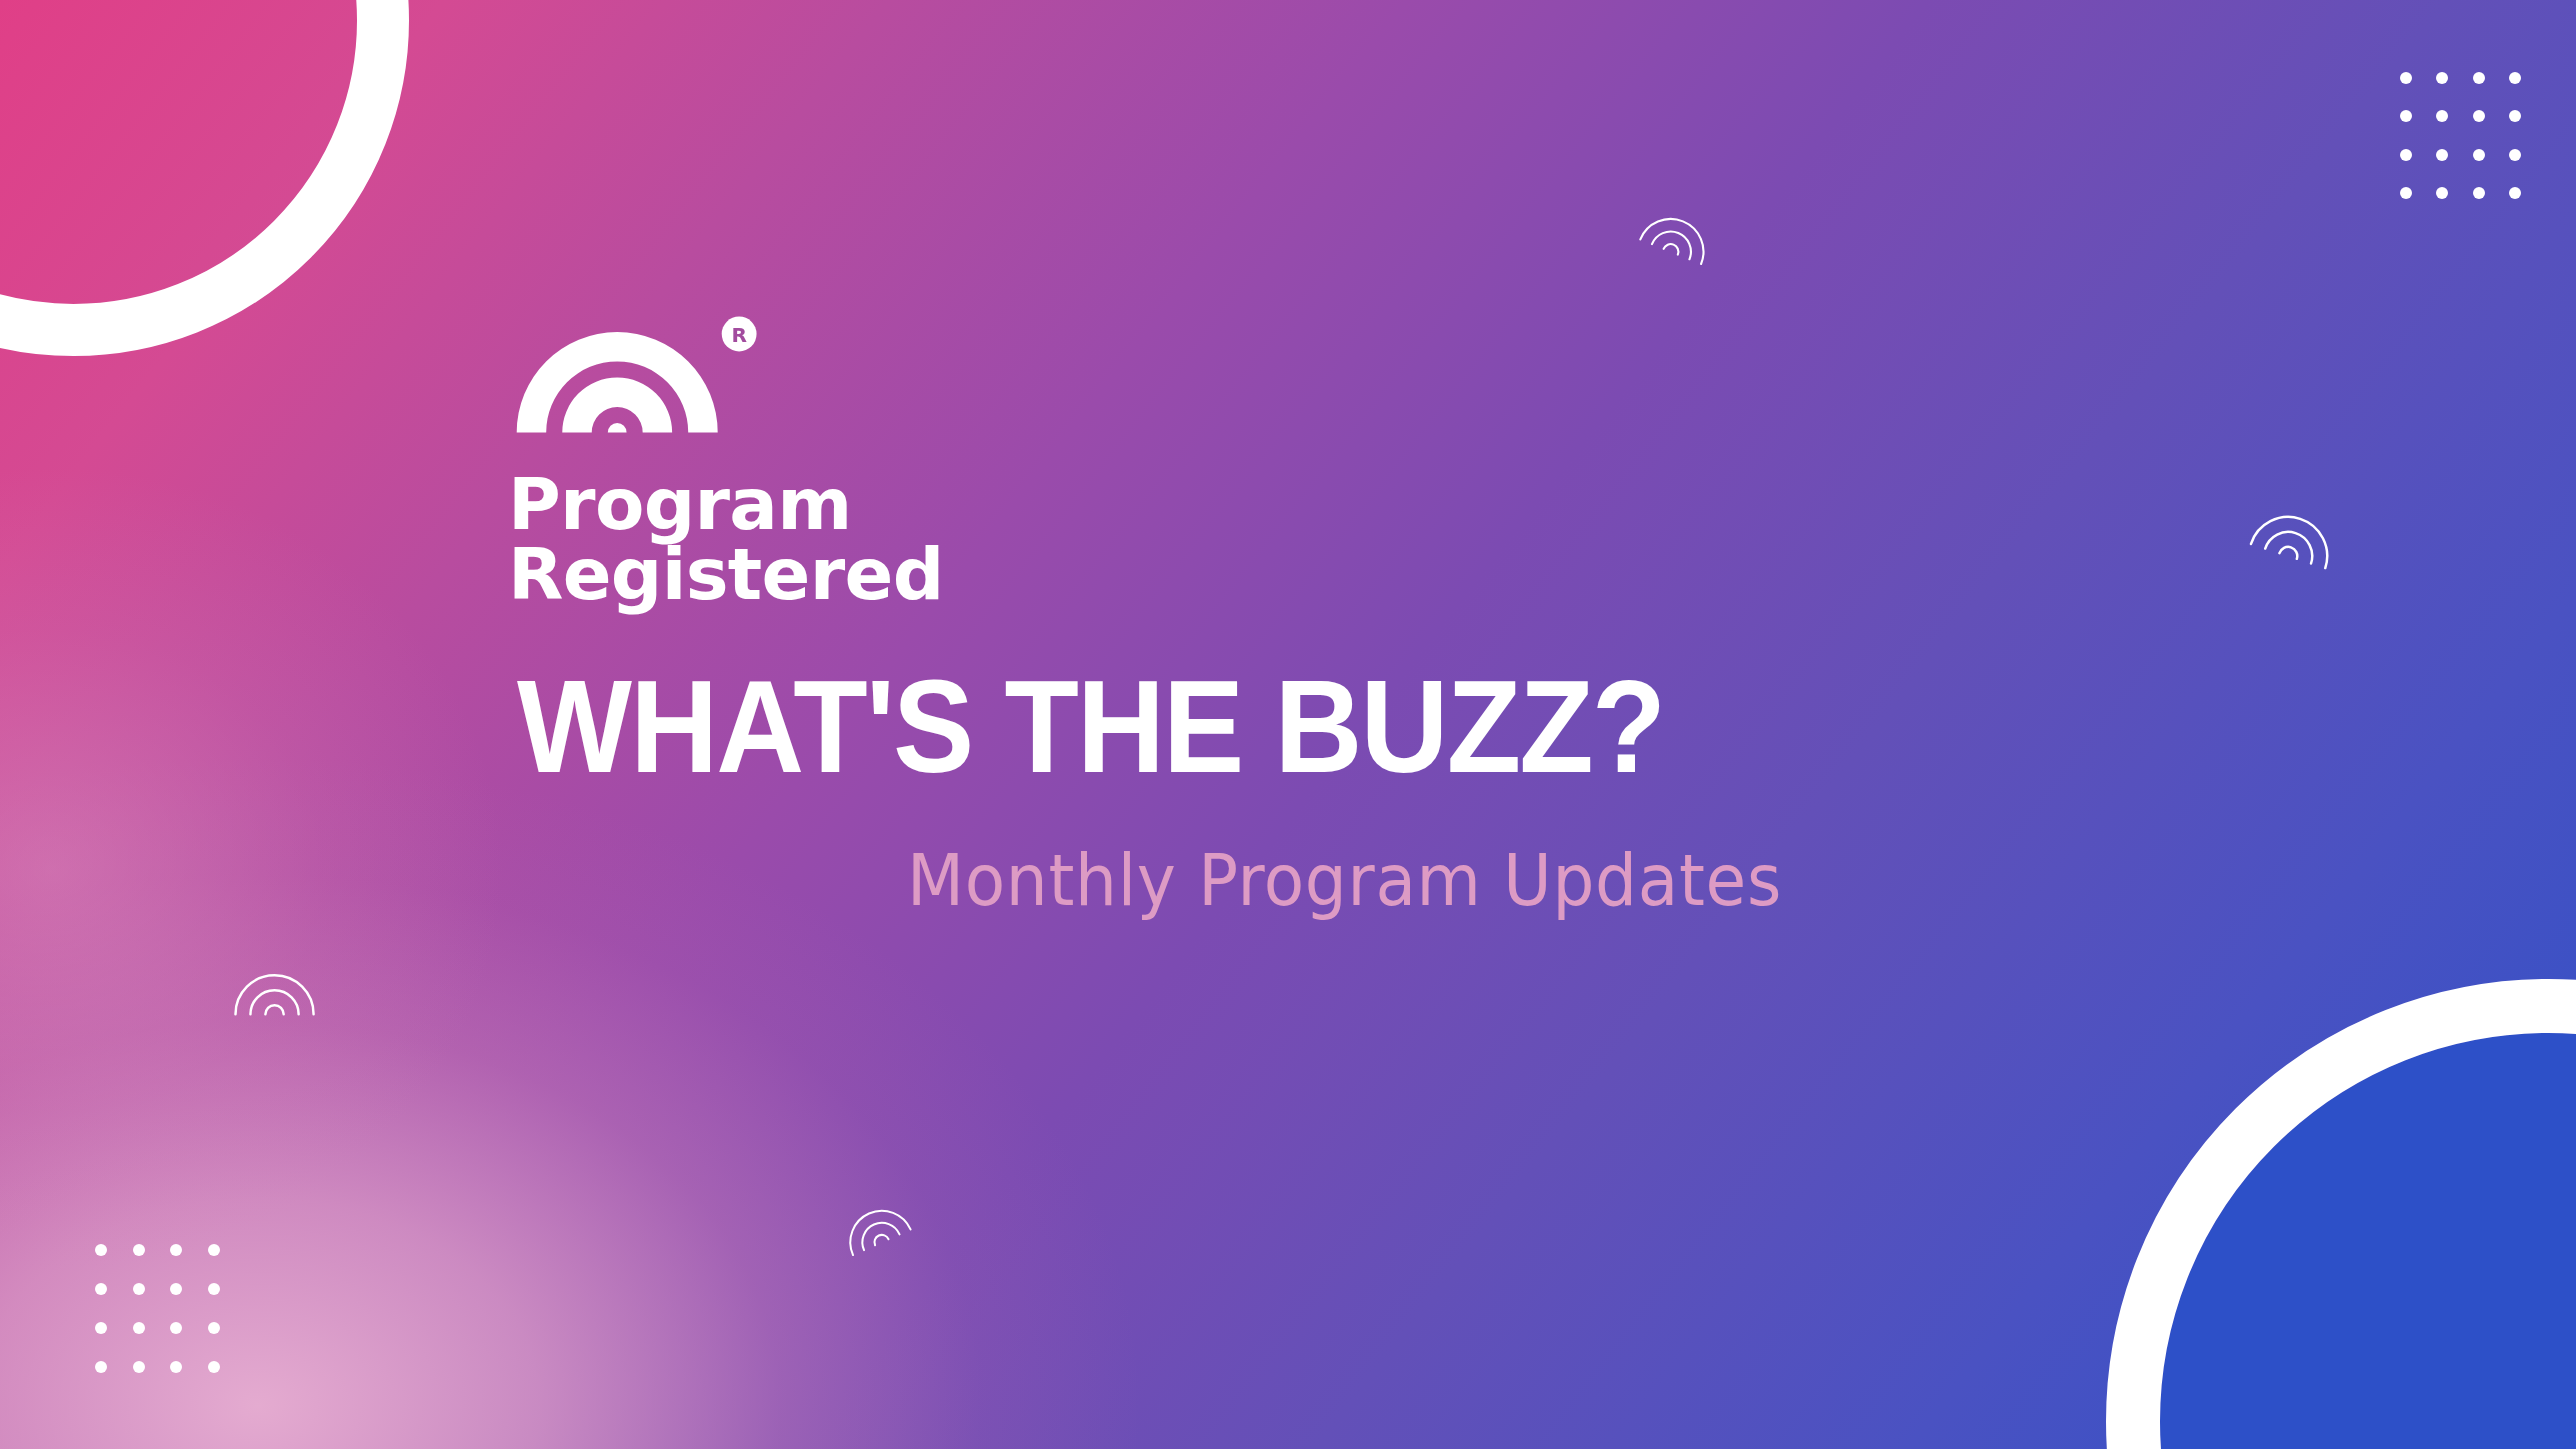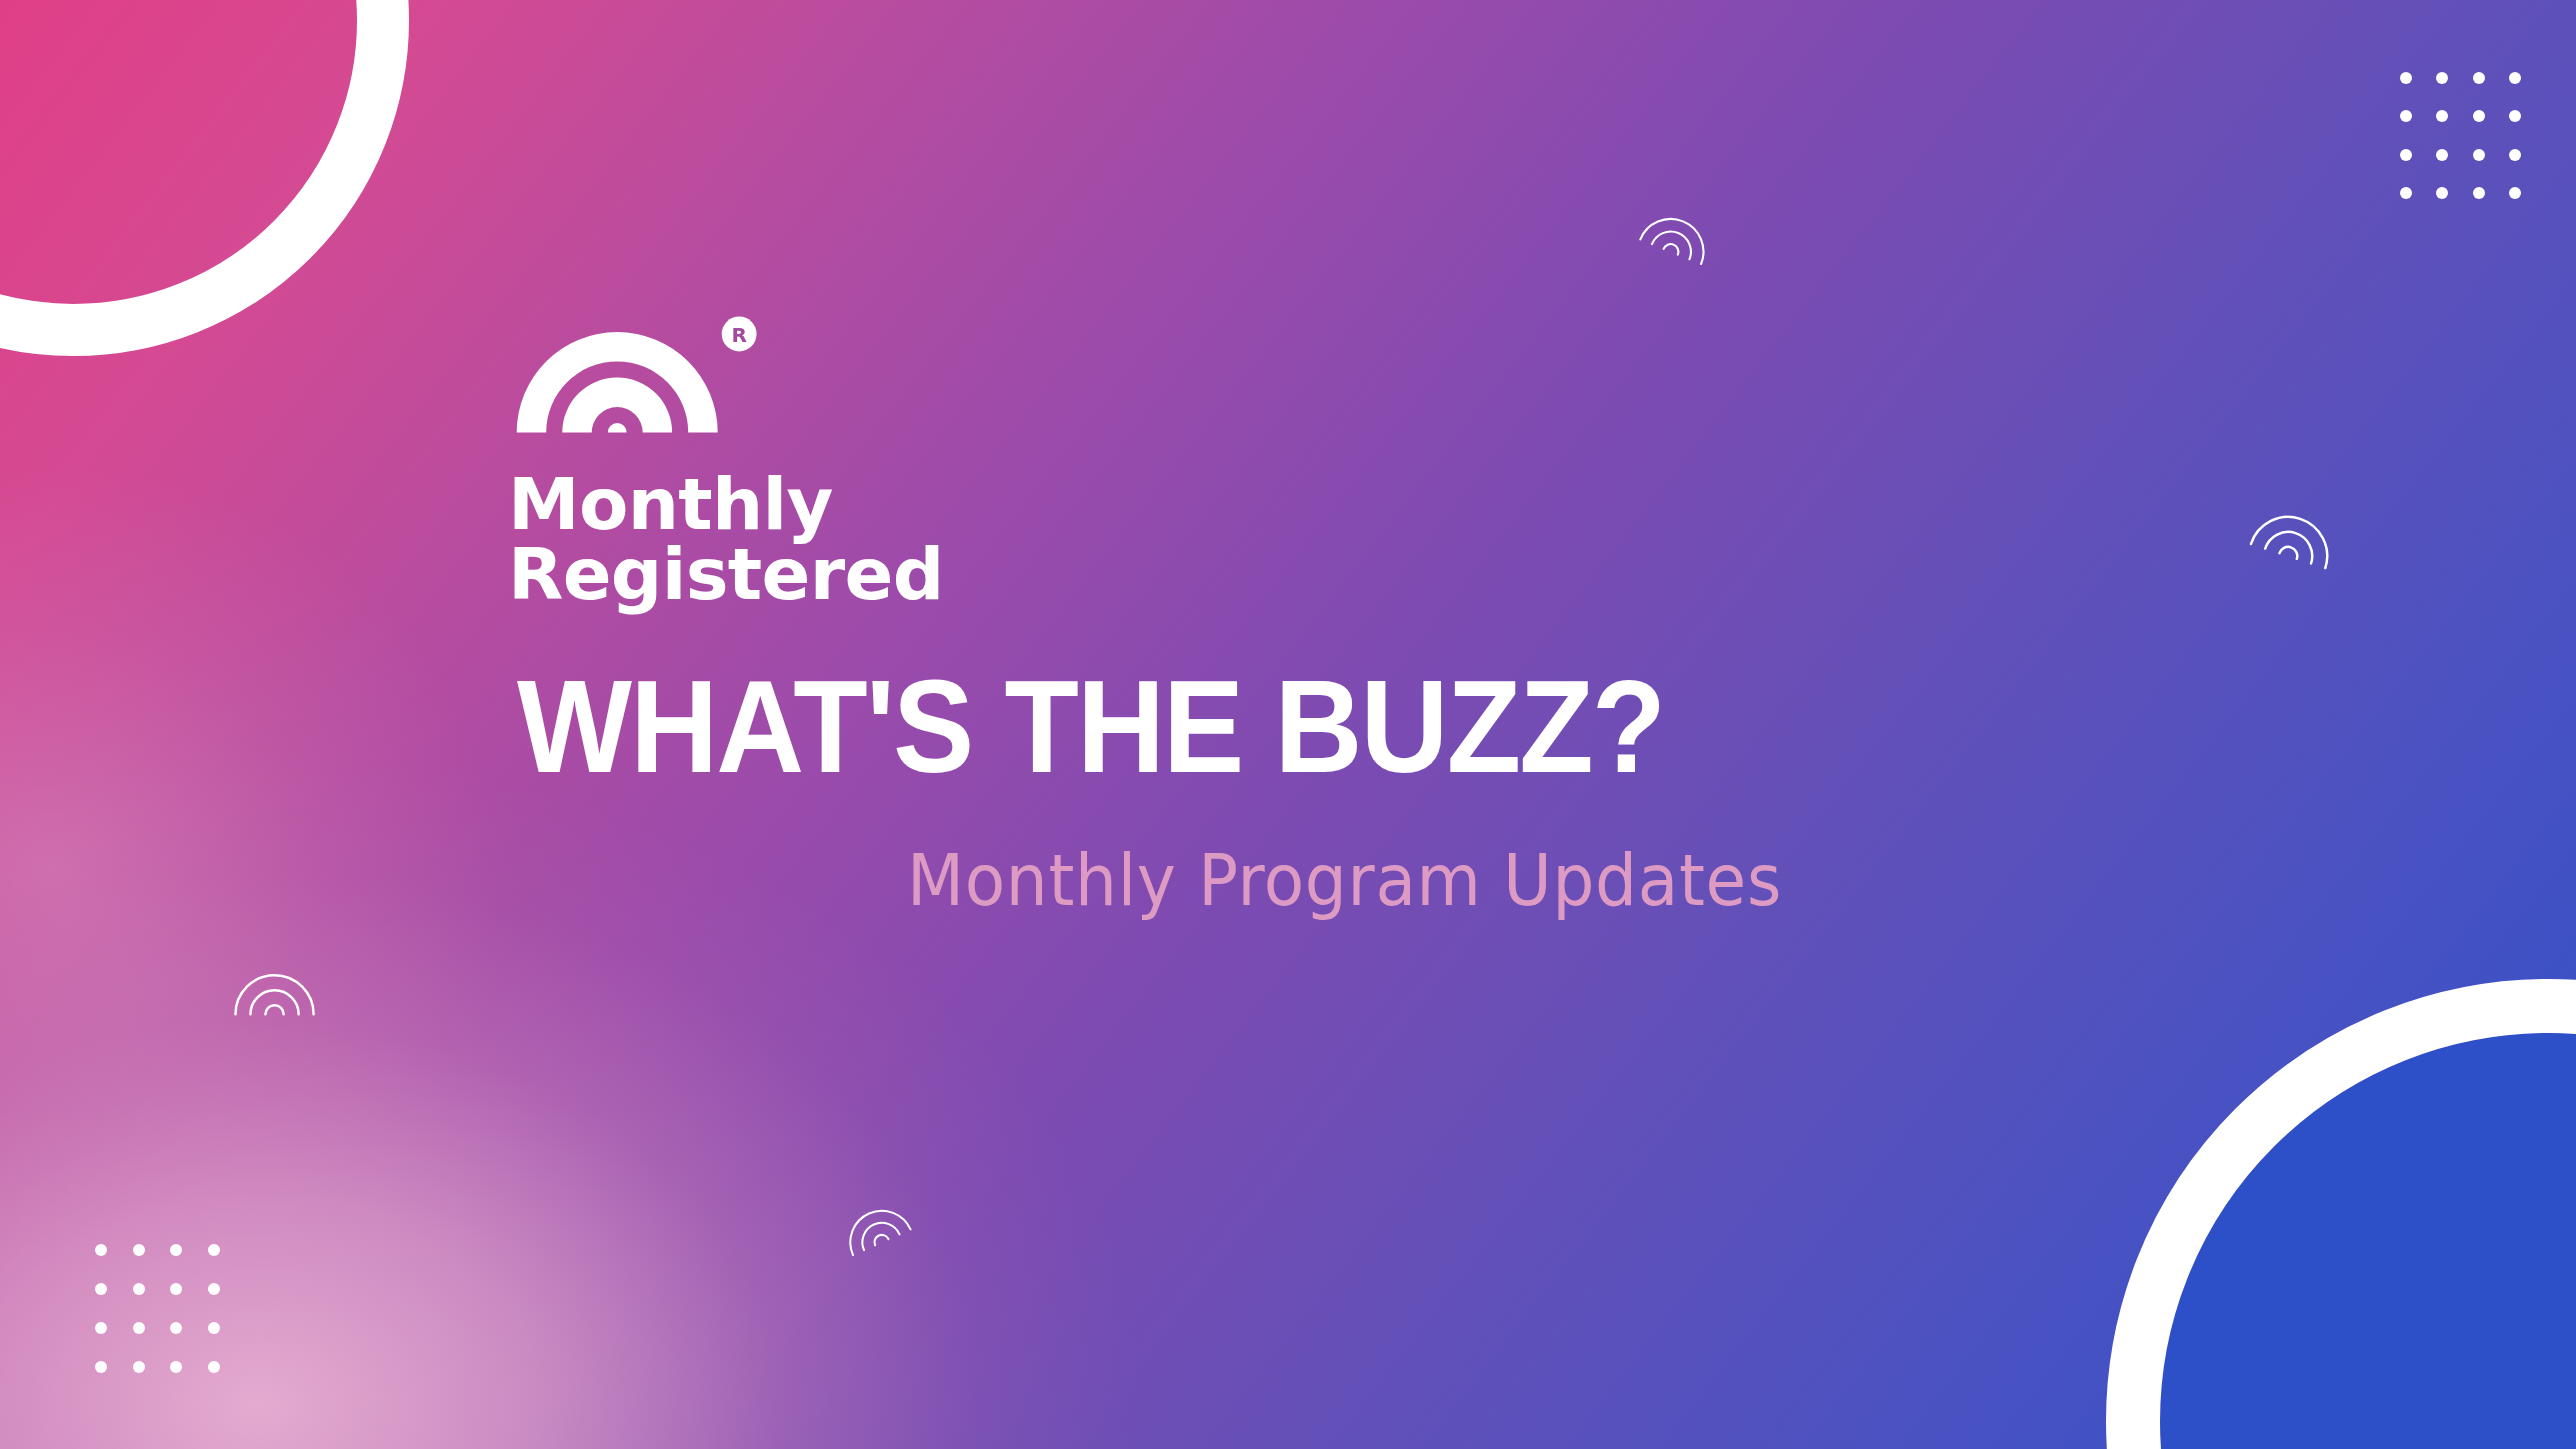--- a/index.html
+++ b/index.html
@@ -259,21 +259,21 @@
         <path d="M 146 175 A 14 14 0 0 1 174 175 Z" fill="#ffffff"></path>
 
         <g>
           <circle cx="342" cy="28" r="26" fill="#ffffff"></circle>
           <text x="342" y="40" text-anchor="middle" font-family="DejaVu Sans, sans-serif" font-weight="bold" font-size="30" fill="#a24b9e">R</text>
         </g>
       </svg>
     </div>
 
     <div id="wordmark">
-      <span class="wm-line">Monthly</span>
+      <span class="wm-line">Program</span>
       <span class="wm-line">Registered</span>
     </div>
 
     <div id="title">WHAT'S THE BUZZ?</div>
 
     <div id="subtitle">Monthly Program Updates</div>
 
   </div>
 </div>
 

